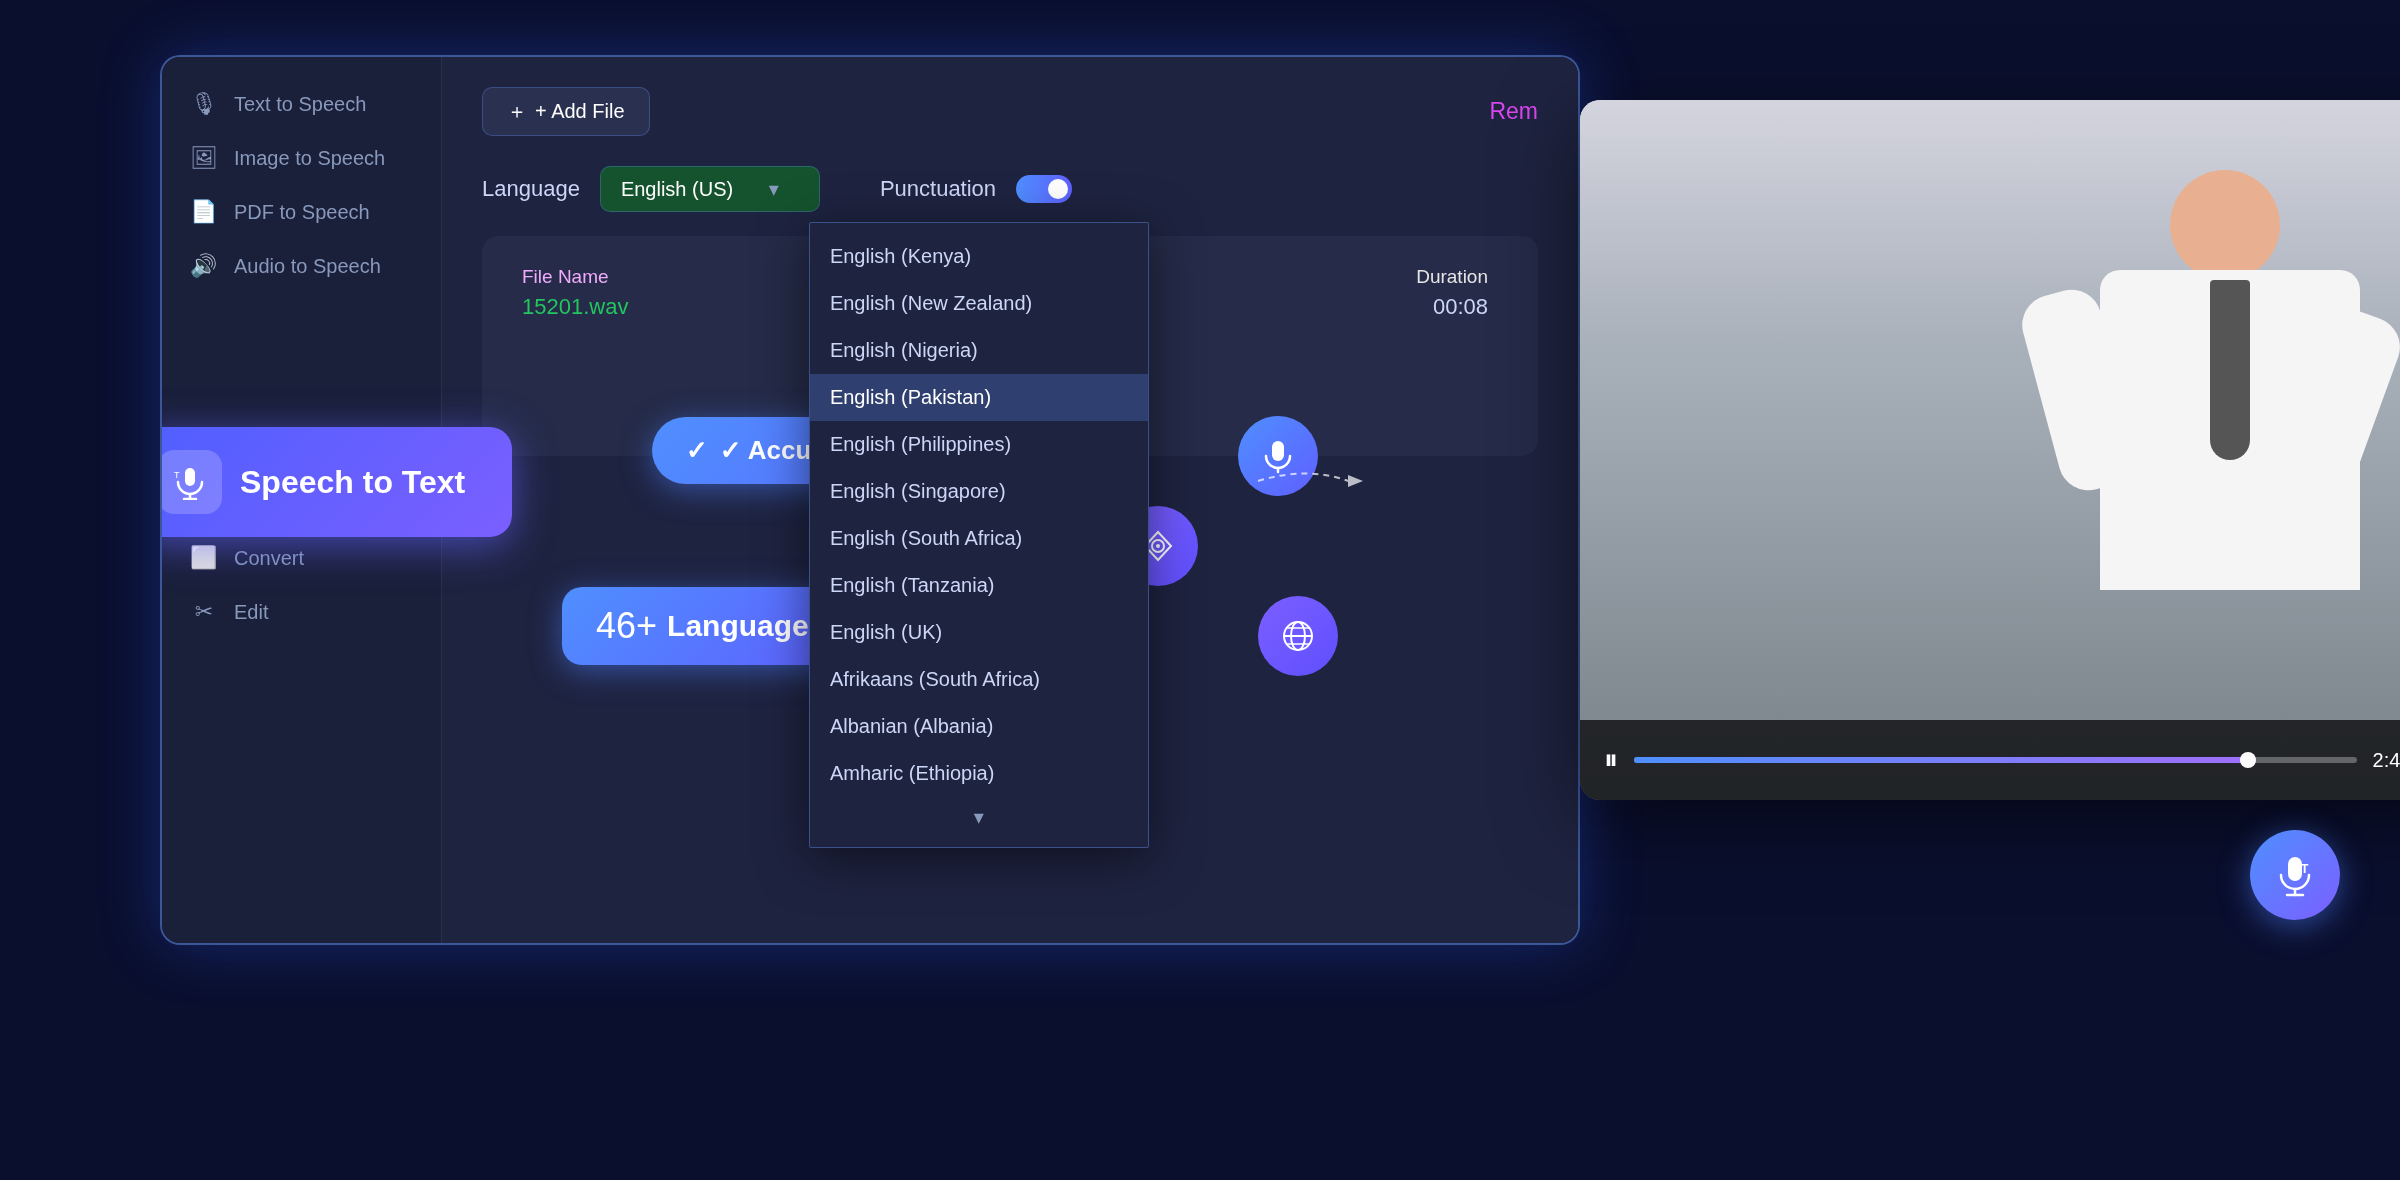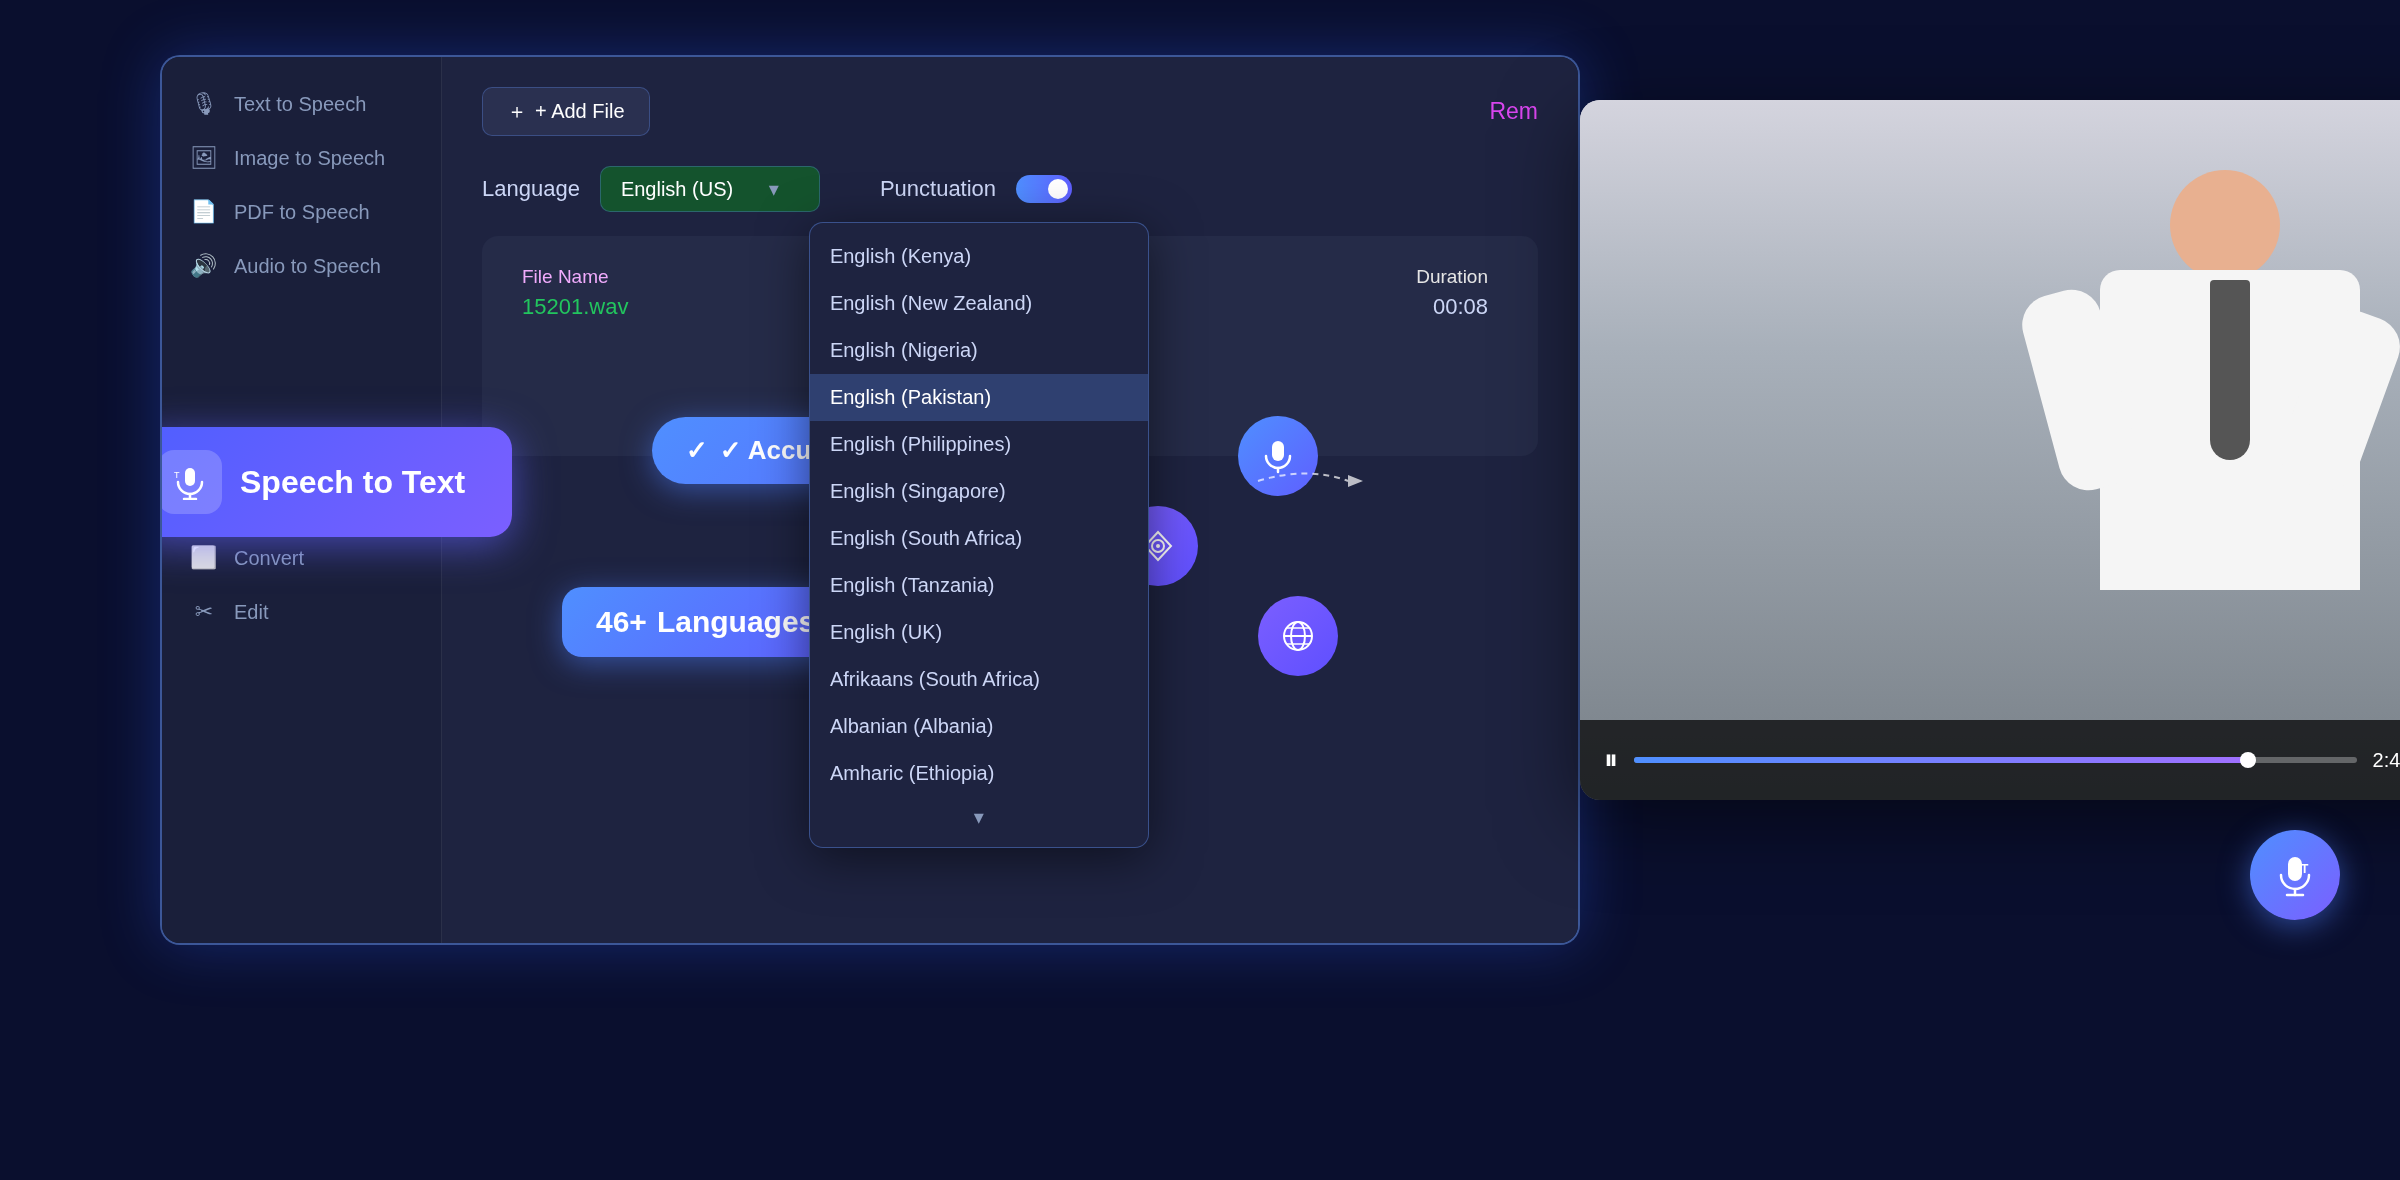--- a/index.html
+++ b/index.html
@@ -284,22 +284,22 @@
       align-items: center;
       gap: 10px;
       color: #fff;
       font-size: 30px;
       font-weight: 700;
       box-shadow: 0 6px 30px rgba(80,130,255,0.5);
       z-index: 5;
     }
 
     .languages-badge .plus46 {
-      font-size: 30px;
-      font-weight: 700;
+      font-size: 36px;
+      font-weight: 400;
     }
 
     
     .circle-icon {
       position: absolute;
       border-radius: 50%;
       display: flex;
       align-items: center;
       justify-content: center;
       font-size: 28px;
@@ -406,21 +406,21 @@
     }
 
     
     .lang-dropdown {
       position: absolute;
       right: -330px;
       top: 55px;
       width: 340px;
       background: #1e2340;
       border: 1px solid rgba(100,150,255,0.4);
-      border-radius: 14px;
+      border-radius: 2px;
       padding: 10px 0;
       box-shadow: 0 10px 50px rgba(0,0,0,0.5);
       z-index: 50;
     }
 
     .dropdown-item {
       padding: 12px 20px;
       color: #ccd6f6;
       font-size: 20px;
       cursor: pointer;

